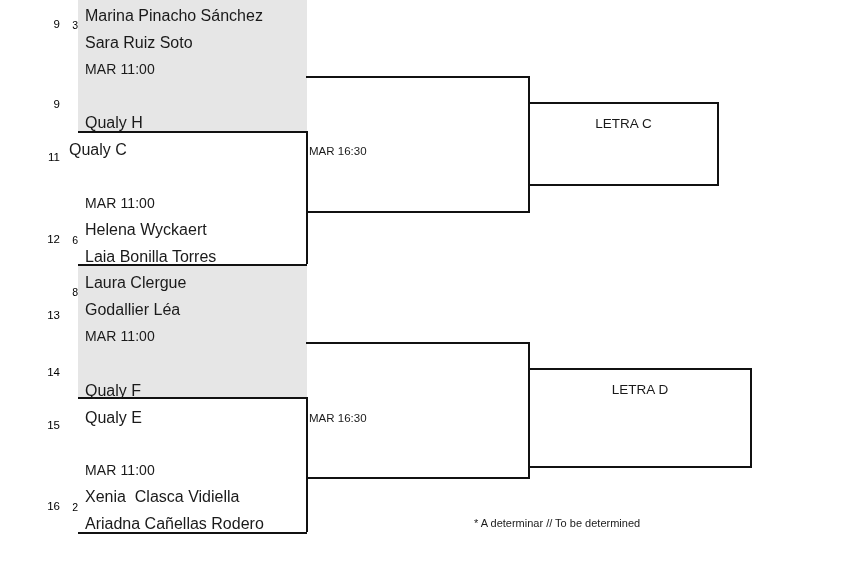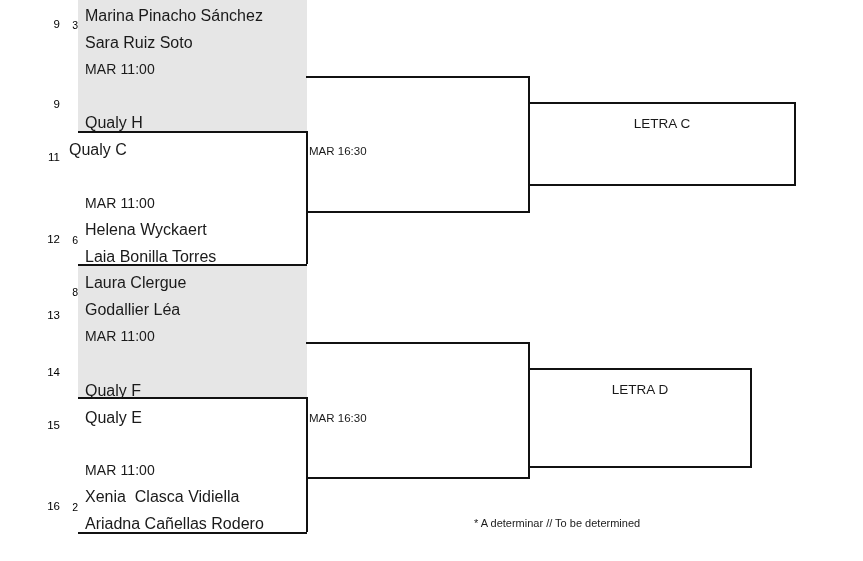--- a/index.html
+++ b/index.html
@@ -157,21 +157,21 @@
   <div class="hline" style="left:306px; top:76px; width:223px;"></div>
   <div class="hline" style="left:306px; top:211px; width:223px;"></div>
   <div class="vline" style="left:528px; top:76px; height:137px;"></div>
   <div class="rtime" style="left:309px; top:144px;">MAR 16:30</div>
 
   <div class="hline" style="left:306px; top:342px; width:223px;"></div>
   <div class="hline" style="left:306px; top:477px; width:223px;"></div>
   <div class="vline" style="left:528px; top:342px; height:137px;"></div>
   <div class="rtime" style="left:309px; top:411px;">MAR 16:30</div>
 
-  <div class="letterbox" style="left:528px; top:102px; width:268px; height:84px;">
+  <div class="letterbox" style="left:528px; top:102px; width:191px; height:84px;">
     <div class="lbl">LETRA C</div>
   </div>
 
   <div class="letterbox" style="left:528px; top:368px; width:224px; height:100px;">
     <div class="lbl">LETRA D</div>
   </div>
 
   <div class="footnote" style="left:474px; top:517px;">* A determinar // To be determined</div>
 
 </div>

